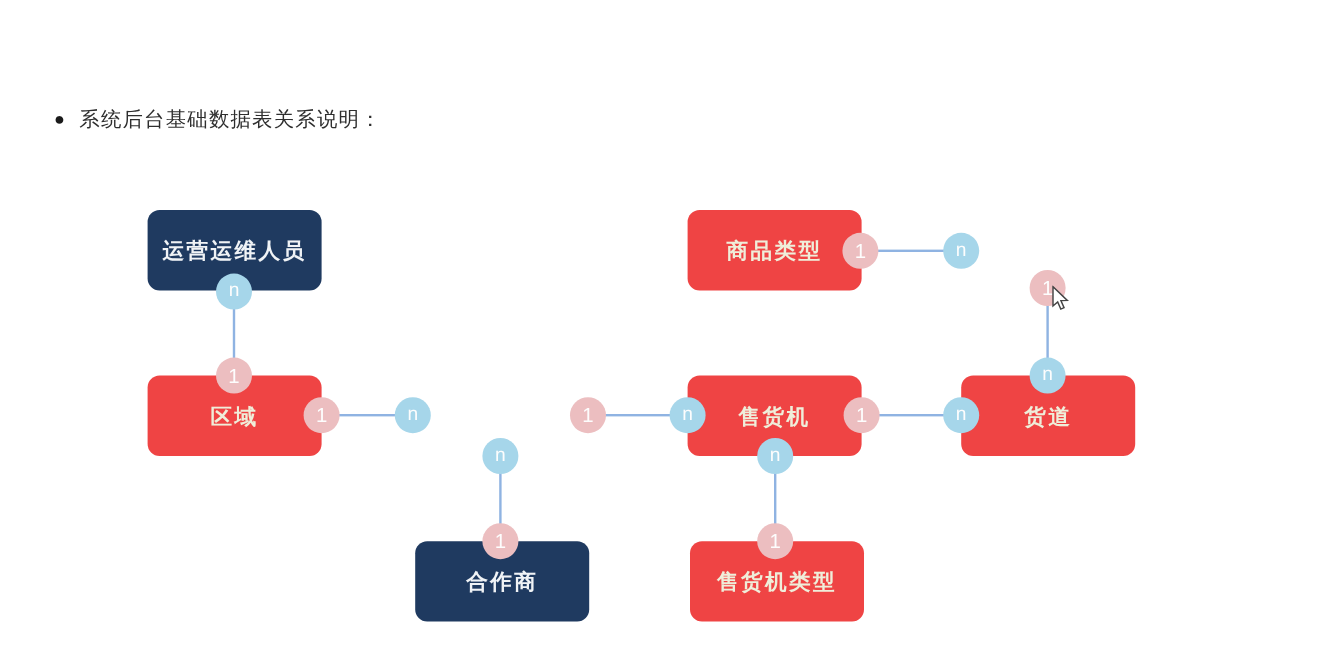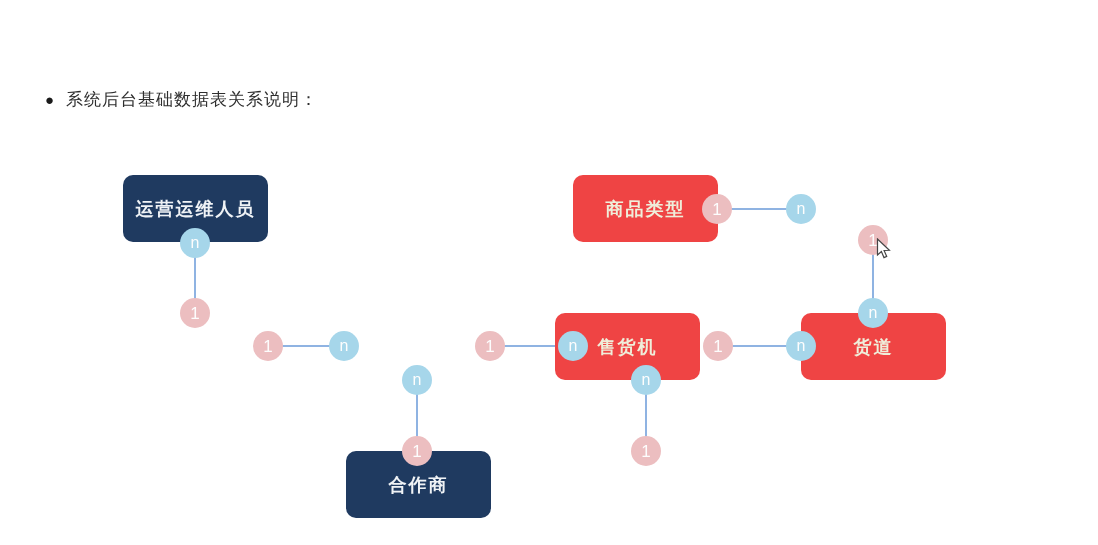--- a/index.html
+++ b/index.html
@@ -111,28 +111,34 @@
     <div class="conn" style="left:645px; top:380px; width:2px;  height:71px;"></div>
     <div class="conn" style="left:717px; top:208px; width:84px; height:2px;"></div>
     <div class="conn" style="left:872px; top:240px; width:2px;  height:73px;"></div>
 
     <div class="box navy" style="left:123px; top:175px;">
       <span>运营运维人员</span>
     </div>
     <div class="box olive" style="left:573px; top:175px;">
       <span>商品类型</span>
     </div>
-    <div class="box olive" style="left:555px; top:313px;align-items:center;">
+    <div class="box olive" style="left:123px; top:313px;">
+      <span>区域</span>
+    </div>
+    <div class="box olive" style="left:573px; top:313px;align-items:center;">
       <span>售货机</span>
     </div>
     <div class="box olive" style="left:801px; top:313px;">
       <span>货道</span>
     </div>
     <div class="box navy" style="left:346px; top:451px;">
       <span>合作商</span>
+    </div>
+    <div class="box olive" style="left:575px; top:451px;">
+      <span>售货机类型</span>
     </div>
 
     <div class="badge many" style="left:180px; top:228px;">n</div>
     <div class="badge one" style="left:180px; top:298px;">1</div>
 
     <div class="badge one" style="left:253px; top:331px;">1</div>
     <div class="badge many" style="left:329px; top:331px;">n</div>
 
     <div class="badge one" style="left:475px; top:331px;">1</div>
     <div class="badge many" style="left:558px; top:331px;">n</div>

